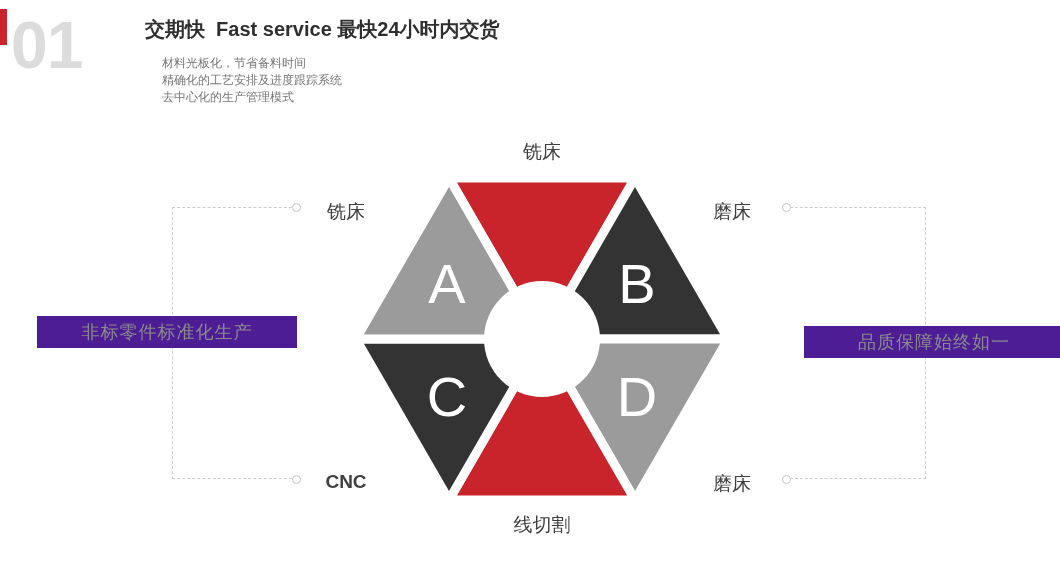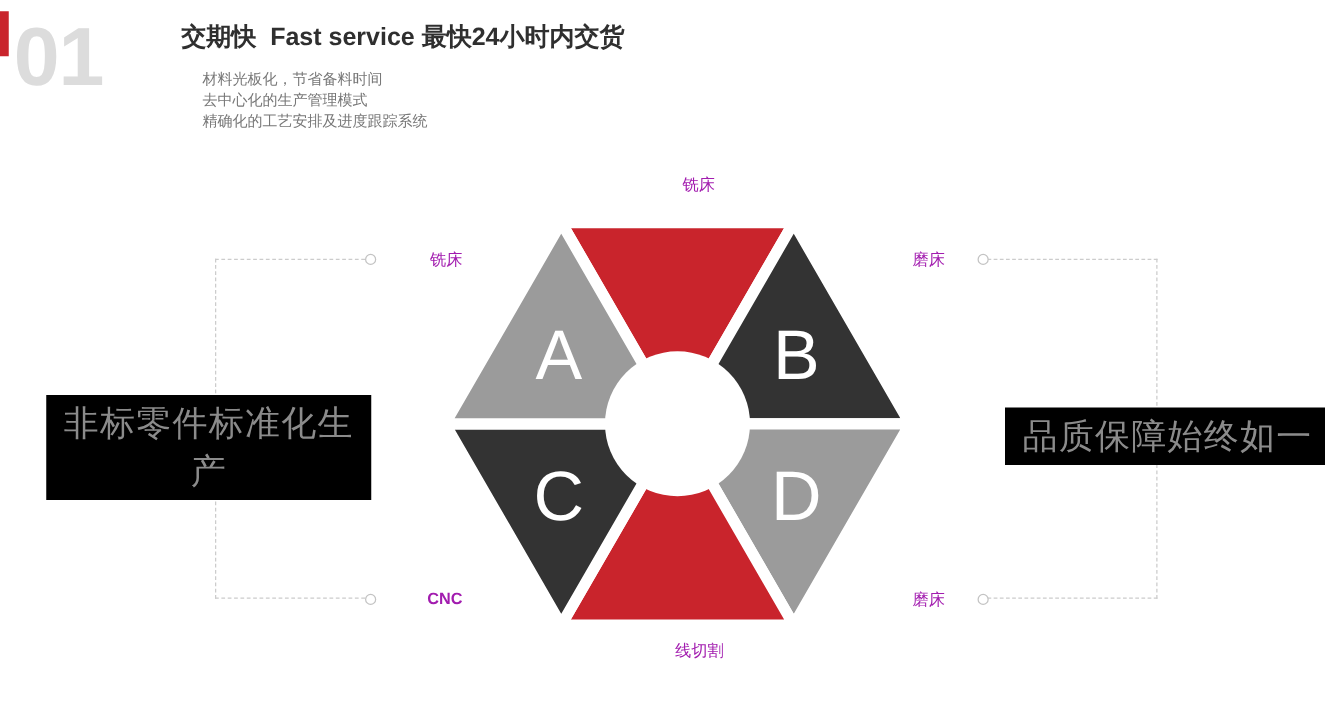--- a/index.html
+++ b/index.html
@@ -9,45 +9,45 @@
 
   .accent-bar { position:absolute; left:0; top:9px; width:7px; height:36px; background:#c9242c; }
   .big-num { position:absolute; left:11px; top:12px; font-size:66px; line-height:1; font-weight:700; color:#dcdcdc; letter-spacing:-1px; }
   .title { position:absolute; left:145px; top:16px; font-size:20px; font-weight:700; color:#2f2f2f; white-space:pre; }
   .bullets { position:absolute; left:146px; top:55px; font-size:12px; color:#777777; line-height:17px;margin-left:16px; }
 
   .hex-svg { position:absolute; left:350px; top:167px; width:384px; height:344px; }
   .hex-svg polygon { stroke:#ffffff; stroke-width:9; stroke-linejoin:round; }
   .hex-letter { fill:#ffffff; font-size:56px; font-weight:400; font-family:"Liberation Sans","DejaVu Sans",sans-serif; }
 
-  .label { position:absolute; color:#a21caf; font-size:13px; text-align:right; white-space:nowrap; }
+  .label { position:absolute; color:#404040; font-size:19px; text-align:center; white-space:nowrap; }
 
   .bracket { position:absolute; width:120px; height:272px; top:207px; }
   .bracket-left  { left:172px; border-left:1px dashed #cccccc; border-top:1px dashed #cccccc; border-bottom:1px dashed #cccccc; }
   .bracket-right { left:790px; width:136px; border-right:1px dashed #cccccc; border-top:1px dashed #cccccc; border-bottom:1px dashed #cccccc; }
 
   .node { position:absolute; width:9px; height:9px; border:1px solid #c3c3c3; border-radius:50%; background:#ffffff; }
 
-  .side-text { position:absolute; width:260px; text-align:center; font-size:28px; color:#8b8b8b; letter-spacing:1px; background:#000000; padding:4px 0; }
+  .side-text { position:absolute; width:260px; text-align:center; font-size:18px; color:#8b8b8b; letter-spacing:1px; background:#4c1d95; padding:4px 0; }
   .side-text-left { left:37px; top:316px; }
   .side-text-right { left:804px; top:326px; }
 </style>
 </head>
 <body>
 
 <div class="page">
 
   <div class="accent-bar"></div>
   <div class="big-num">01</div>
   <div class="title">交期快  Fast service 最快24小时内交货</div>
 
   <div class="bullets">
     <div>材料光板化，节省备料时间</div>
+    <div>精确化的工艺安排及进度跟踪系统</div>
     <div>去中心化的生产管理模式</div>
-    <div>精确化的工艺安排及进度跟踪系统</div>
   </div>
 
   <svg class="hex-svg" viewBox="0 0 384 344">
     <polygon points="99,11 285,11 192,172" fill="#c9242c"></polygon>
     <polygon points="285,11 378,172 192,172" fill="#333333"></polygon>
     <polygon points="378,172 285,333 192,172" fill="#9b9b9b"></polygon>
     <polygon points="285,333 99,333 192,172" fill="#c9242c"></polygon>
     <polygon points="99,333 6,172 192,172" fill="#333333"></polygon>
     <polygon points="6,172 99,11 192,172" fill="#9b9b9b"></polygon>
     <circle cx="192" cy="172" r="58" fill="#ffffff"></circle>

